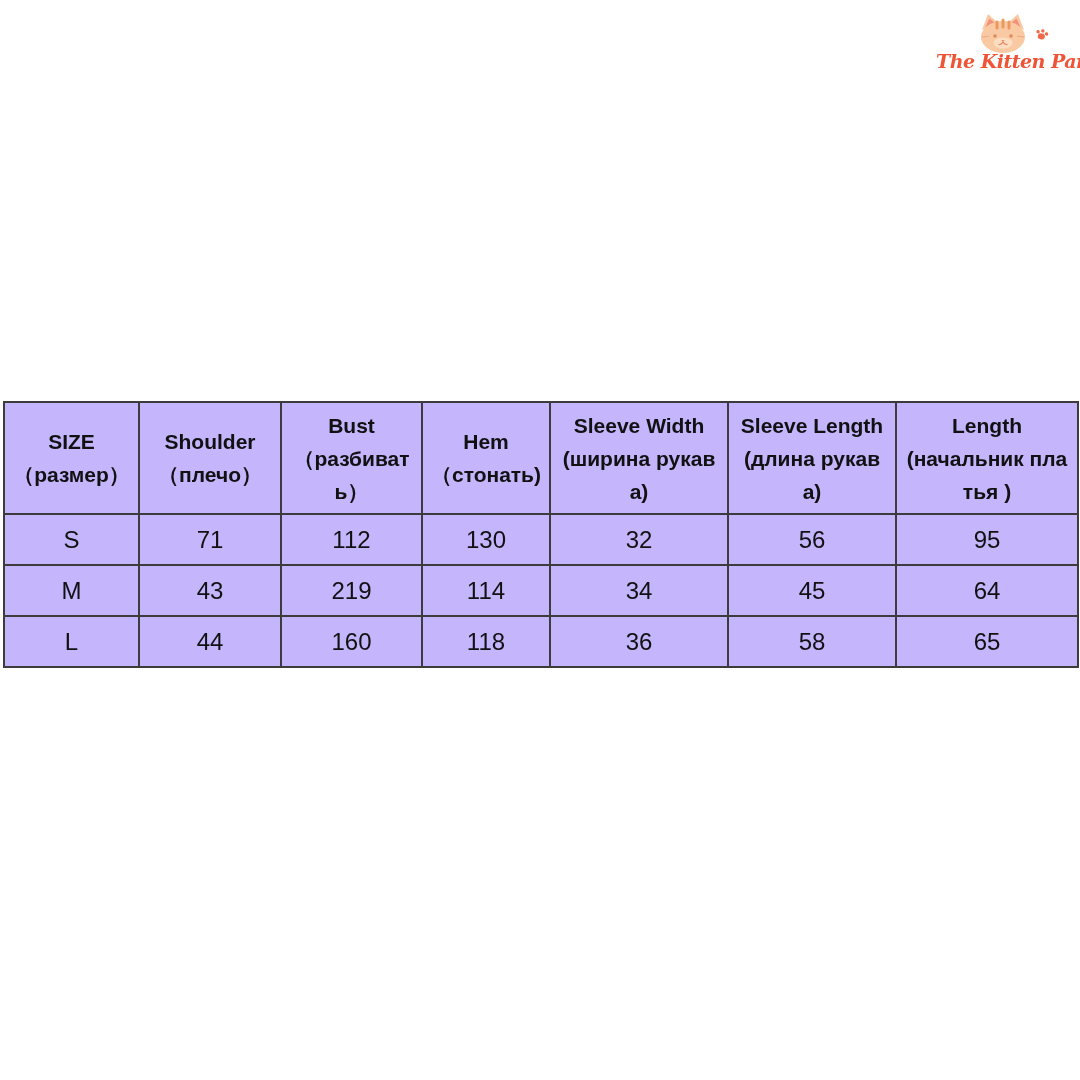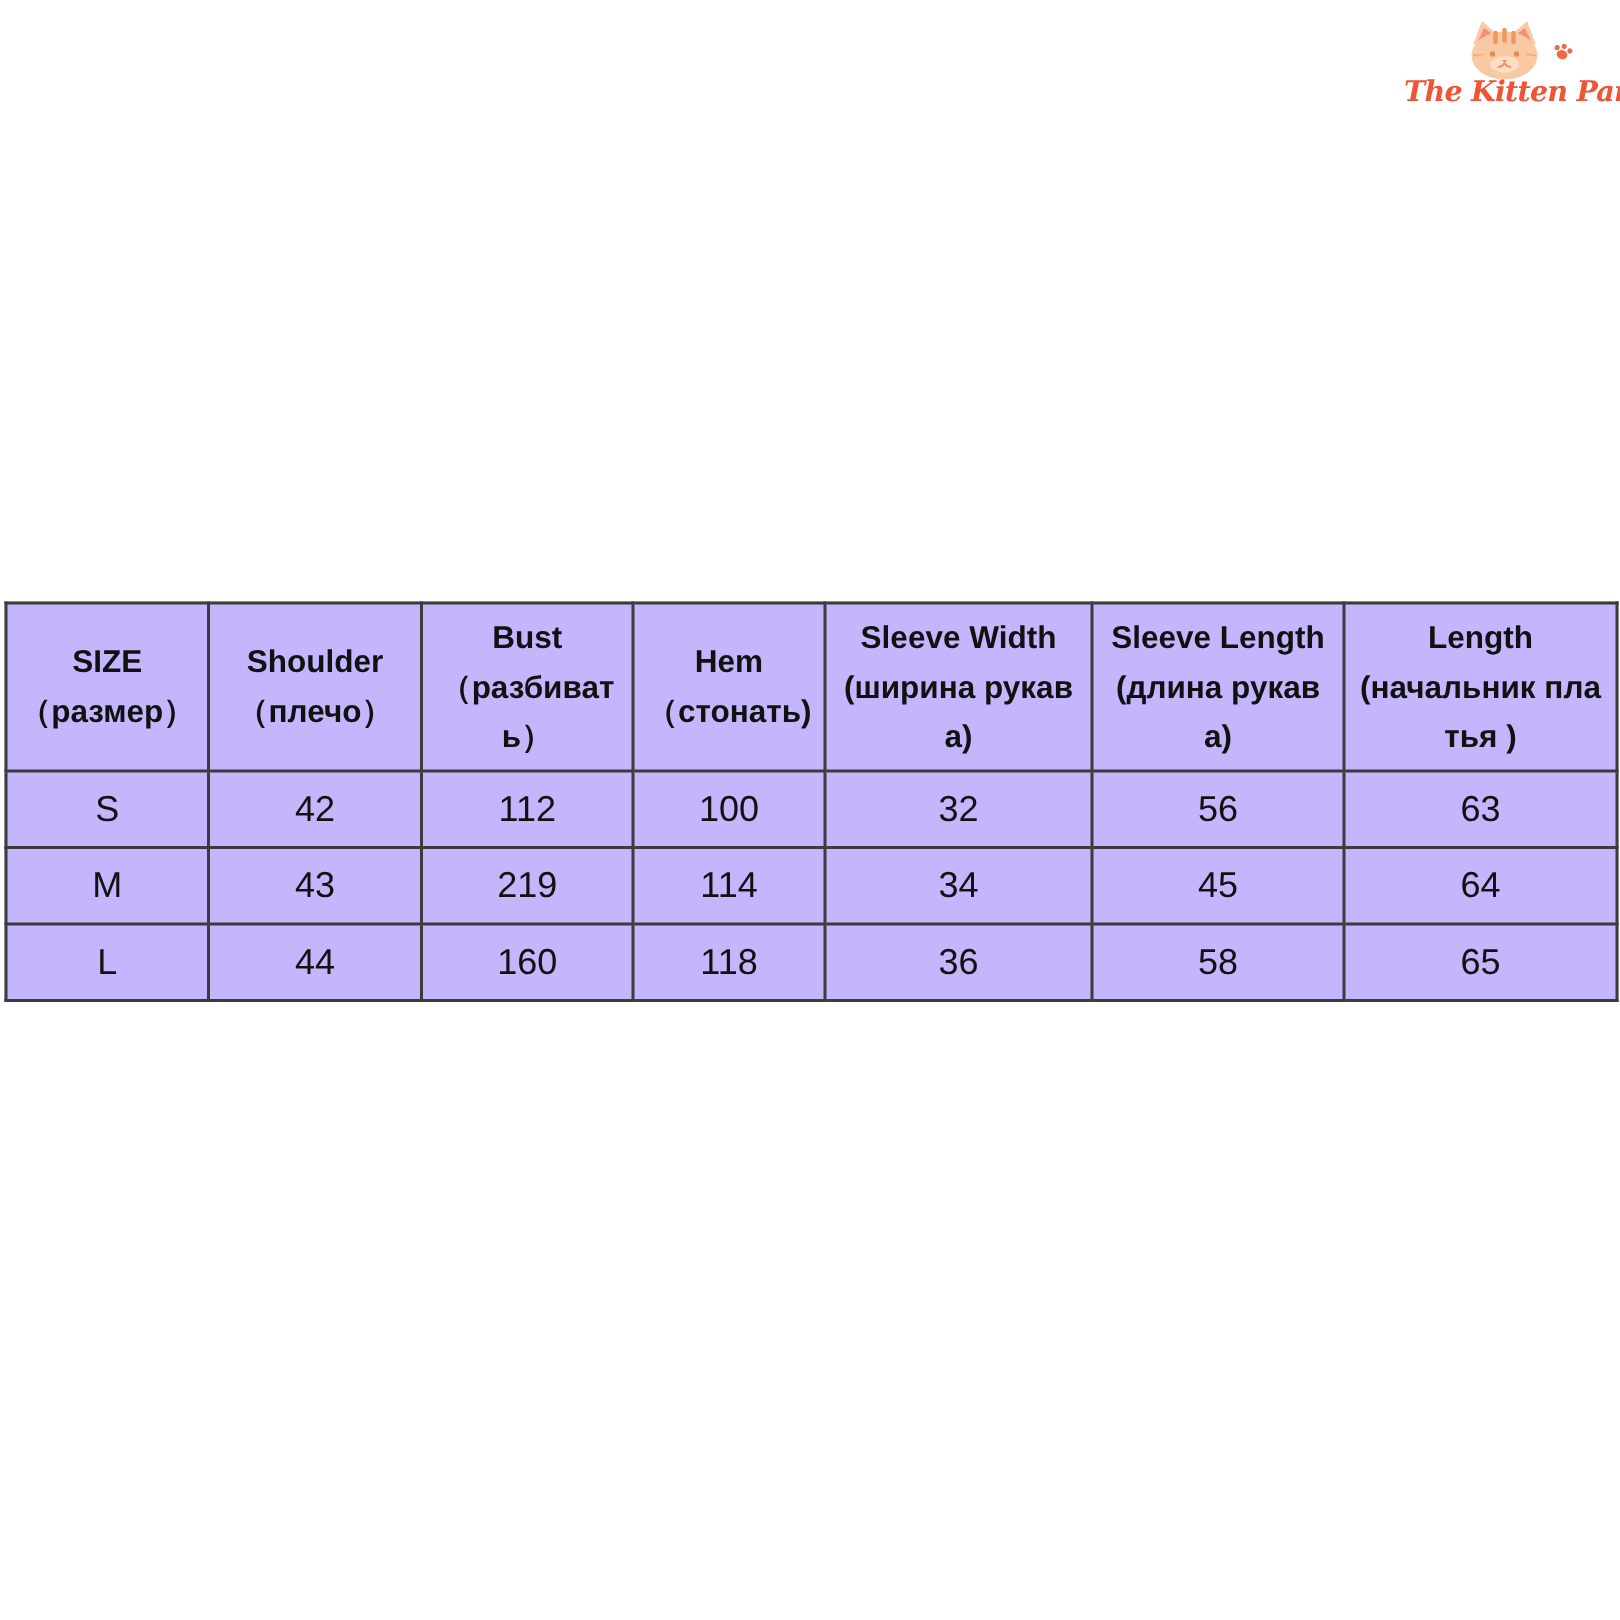--- a/index.html
+++ b/index.html
@@ -139,26 +139,26 @@
 (длина рукав
 а)</th>
       <th>Length
 (начальник пла
 тья )</th>
     </tr>
   </thead>
   <tbody>
     <tr>
       <td>S</td>
-      <td>42</td>
+      <td>71</td>
       <td>112</td>
-      <td>100</td>
+      <td>130</td>
       <td>32</td>
       <td>56</td>
-      <td>63</td>
+      <td>95</td>
     </tr>
     <tr>
       <td>M</td>
       <td>43</td>
       <td>219</td>
       <td>114</td>
       <td>34</td>
       <td>45</td>
       <td>64</td>
     </tr>

